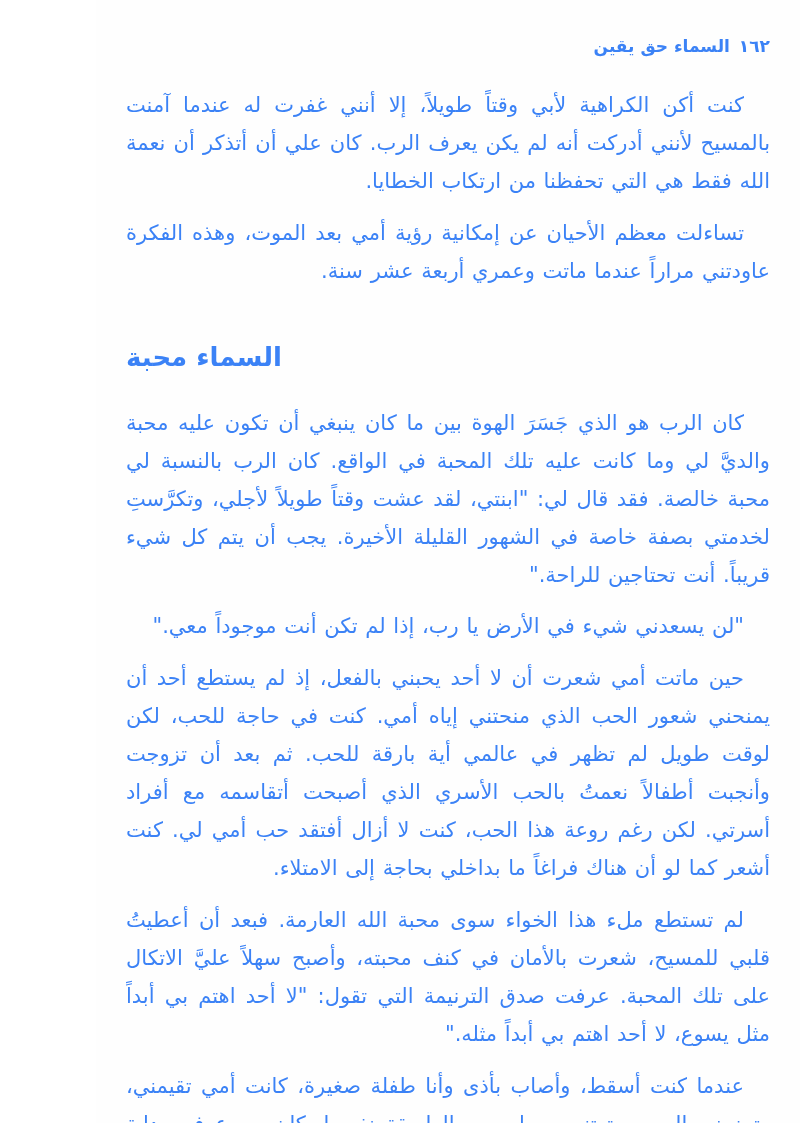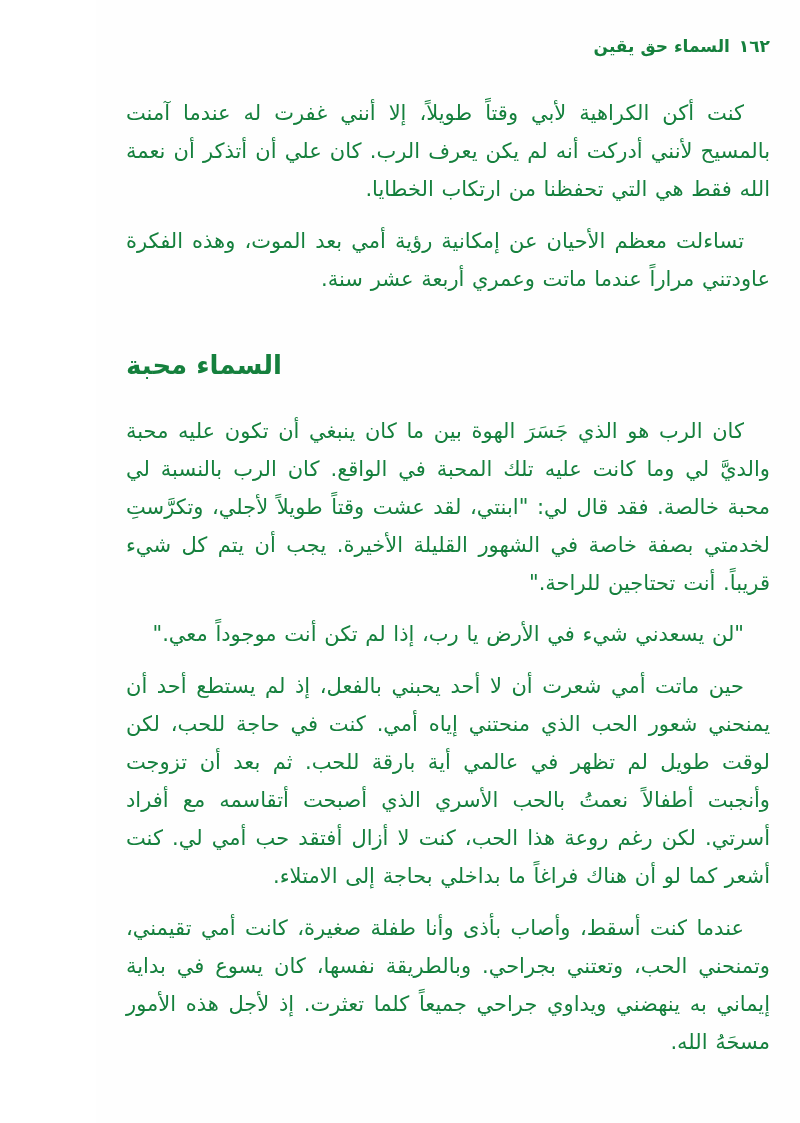--- a/index.html
+++ b/index.html
@@ -9,21 +9,21 @@
   }
   .page {
     position: relative;
     width: 704px;
     height: 1123px;
     box-sizing: border-box;
     background: #fefefe;
     padding: 30px 30px 0 30px;
     direction: rtl;
     font-family: "DejaVu Sans", sans-serif;
-    color: #15803d;
+    color: #3b82f6;
     overflow: hidden;
   }
   .running-header {
     margin-top: 6px;
     text-align: right;
     font-size: 17px;
     font-weight: bold;
     letter-spacing: 0.2px;
     white-space: nowrap;
   }
@@ -32,21 +32,21 @@
   }
   .body-par {
     font-size: 21px;
     line-height: 38px;
     text-align: justify;
     text-indent: 26px;
     margin: 14px 0 0 0;
     word-spacing: 1px;
   }
   .body-par.first-par {
-    margin-top: 38px;
+    margin-top: 30px;
   }
   .body-par.quote-par {
     margin-top: 13px;
   }
   .section-heading {
     margin: 52px 0 0 0;
     text-align: left;
     font-size: 26px;
     font-weight: bold;
   }
@@ -68,16 +68,17 @@
   <p class="body-par">تساءلت معظم الأحيان عن إمكانية رؤية أمي بعد الموت، وهذه الفكرة عاودتني مراراً عندما ماتت وعمري أربعة عشر سنة.</p>
 
   <h2 class="section-heading">السماء محبة</h2>
 
   <p class="body-par after-heading">كان الرب هو الذي جَسَرَ الهوة بين ما كان ينبغي أن تكون عليه محبة والديَّ لي وما كانت عليه تلك المحبة في الواقع. كان الرب بالنسبة لي محبة خالصة. فقد قال لي: "ابنتي، لقد عشت وقتاً طويلاً لأجلي، وتكرَّستِ لخدمتي بصفة خاصة في الشهور القليلة الأخيرة. يجب أن يتم كل شيء قريباً. أنت تحتاجين للراحة."</p>
 
   <p class="body-par quote-par">"لن يسعدني شيء في الأرض يا رب، إذا لم تكن أنت موجوداً معي."</p>
 
   <p class="body-par">حين ماتت أمي شعرت أن لا أحد يحبني بالفعل، إذ لم يستطع أحد أن يمنحني شعور الحب الذي منحتني إياه أمي. كنت في حاجة للحب، لكن لوقت طويل لم تظهر في عالمي أية بارقة للحب. ثم بعد أن تزوجت وأنجبت أطفالاً نعمتُ بالحب الأسري الذي أصبحت أتقاسمه مع أفراد أسرتي. لكن رغم روعة هذا الحب، كنت لا أزال أفتقد حب أمي لي. كنت أشعر كما لو أن هناك فراغاً ما بداخلي بحاجة إلى الامتلاء.</p>
 
+  <p class="body-par">لم تستطع ملء هذا الخواء سوى محبة الله العارمة. فبعد أن أعطيتُ قلبي للمسيح، شعرت بالأمان في كنف محبته، وأصبح سهلاً عليَّ الاتكال على تلك المحبة. عرفت صدق الترنيمة التي تقول: "لا أحد اهتم بي أبداً مثل يسوع، لا أحد اهتم بي أبداً مثله."</p>
 
   <p class="body-par">عندما كنت أسقط، وأصاب بأذى وأنا طفلة صغيرة، كانت أمي تقيمني، وتمنحني الحب، وتعتني بجراحي. وبالطريقة نفسها، كان يسوع في بداية إيماني به ينهضني ويداوي جراحي جميعاً كلما تعثرت. إذ لأجل هذه الأمور مسحَهُ الله.</p>
 
 </div>
 
 </body></html>

